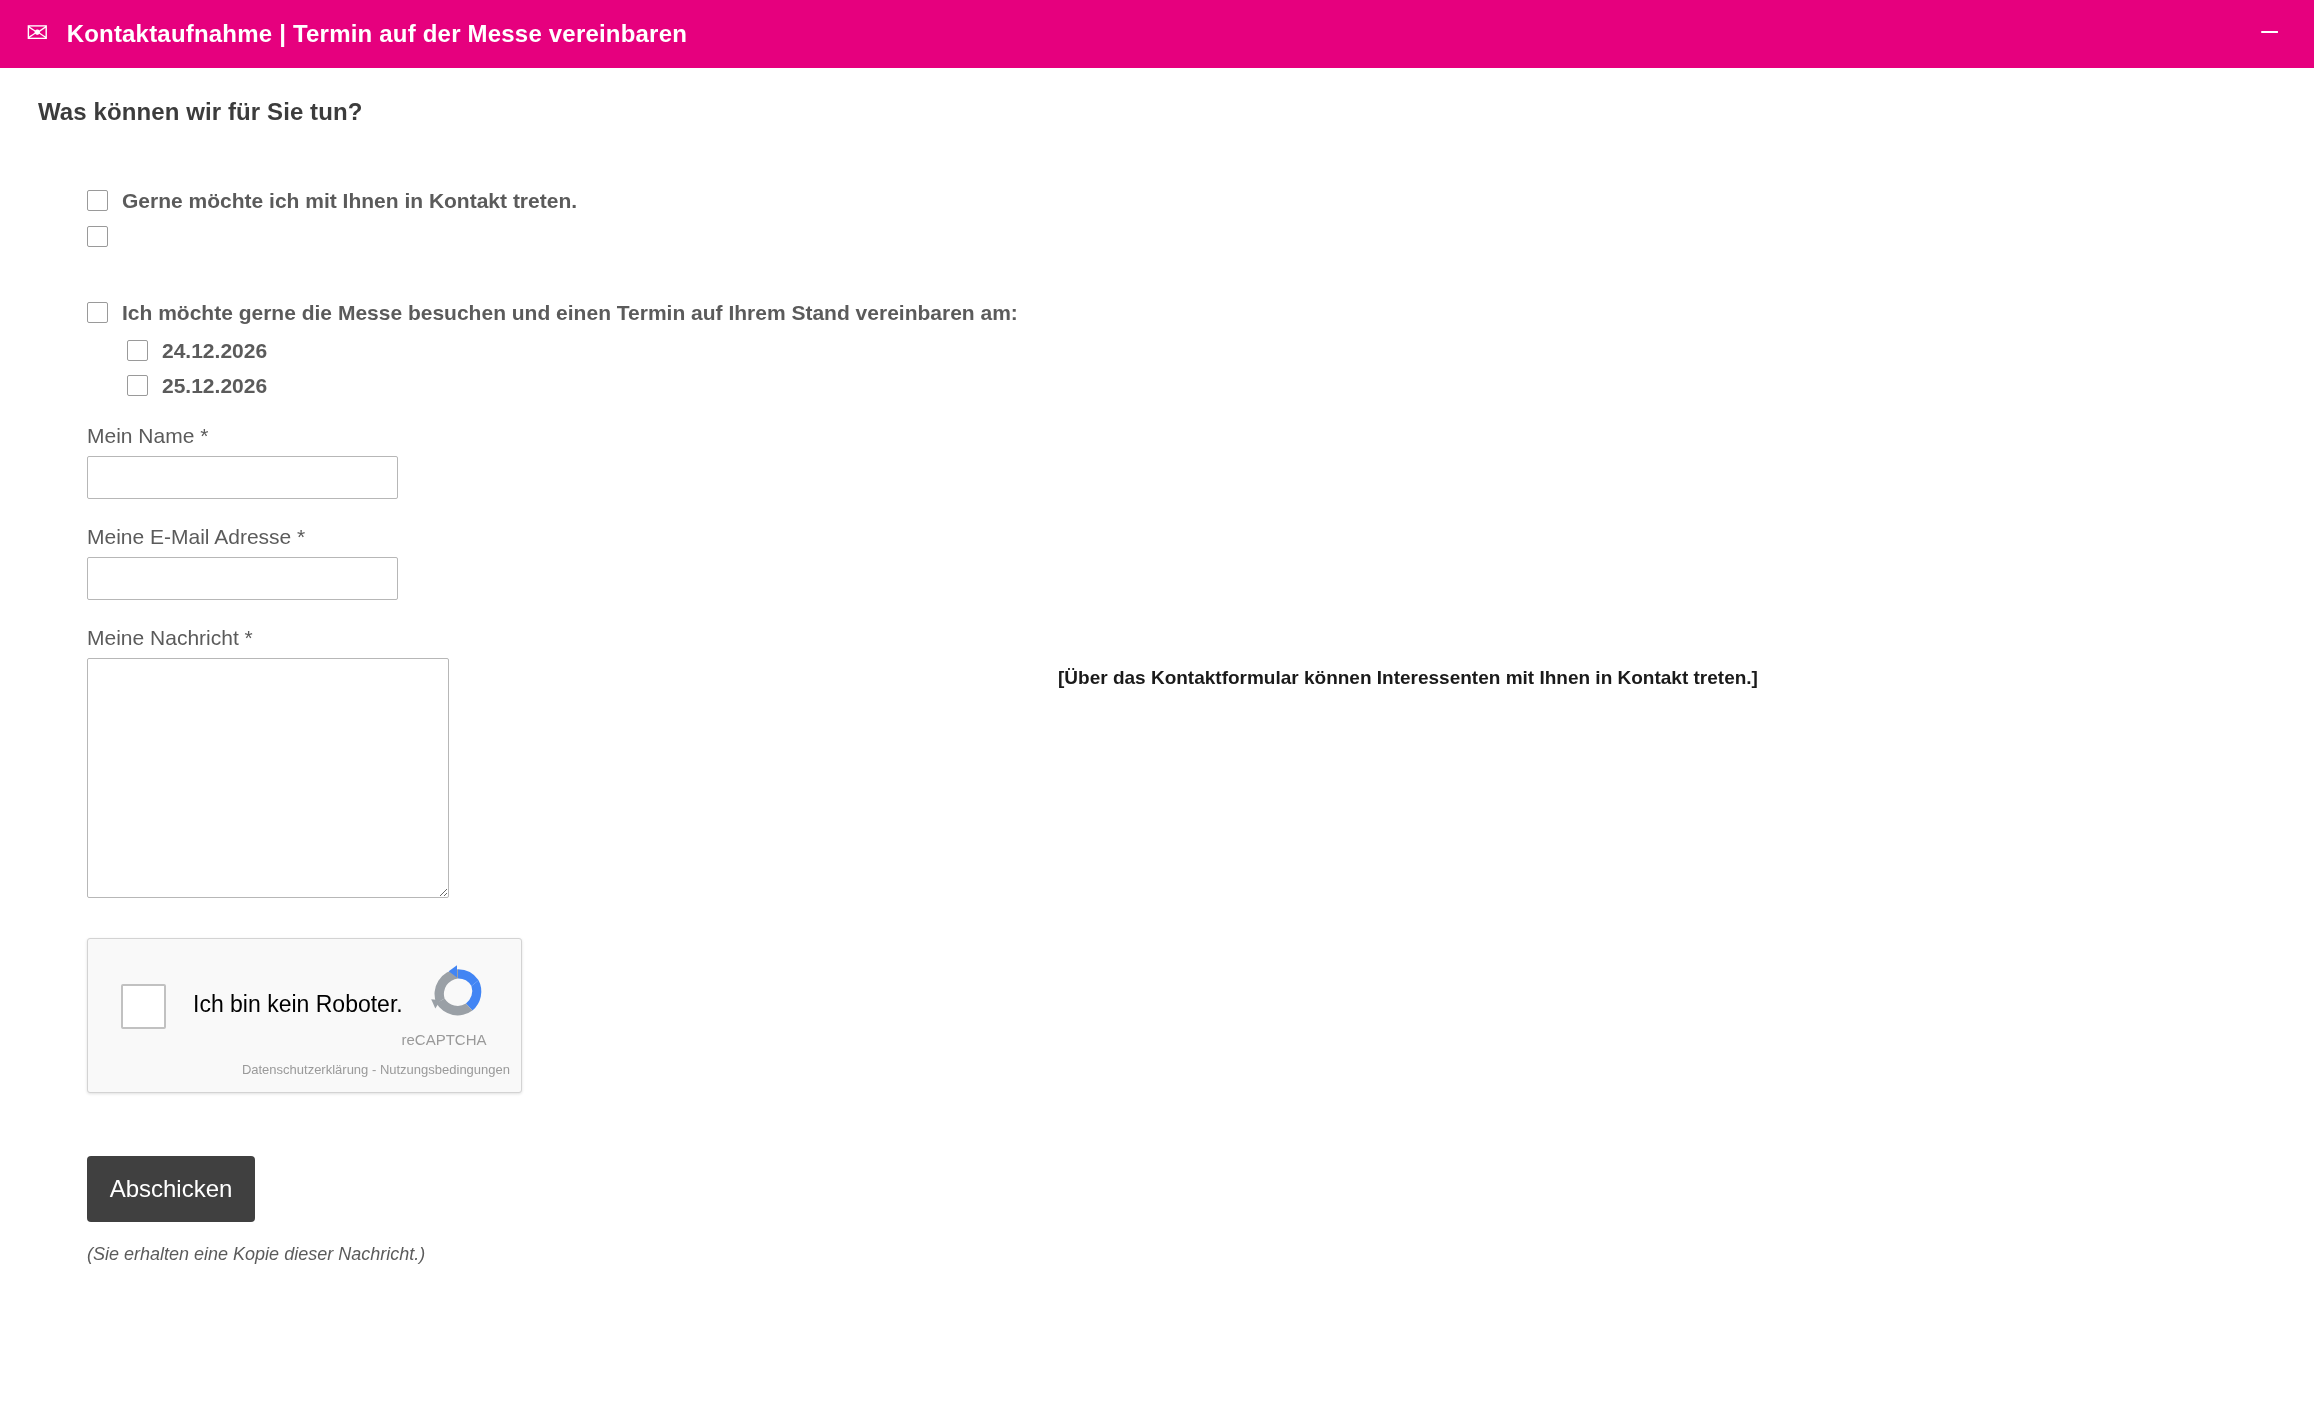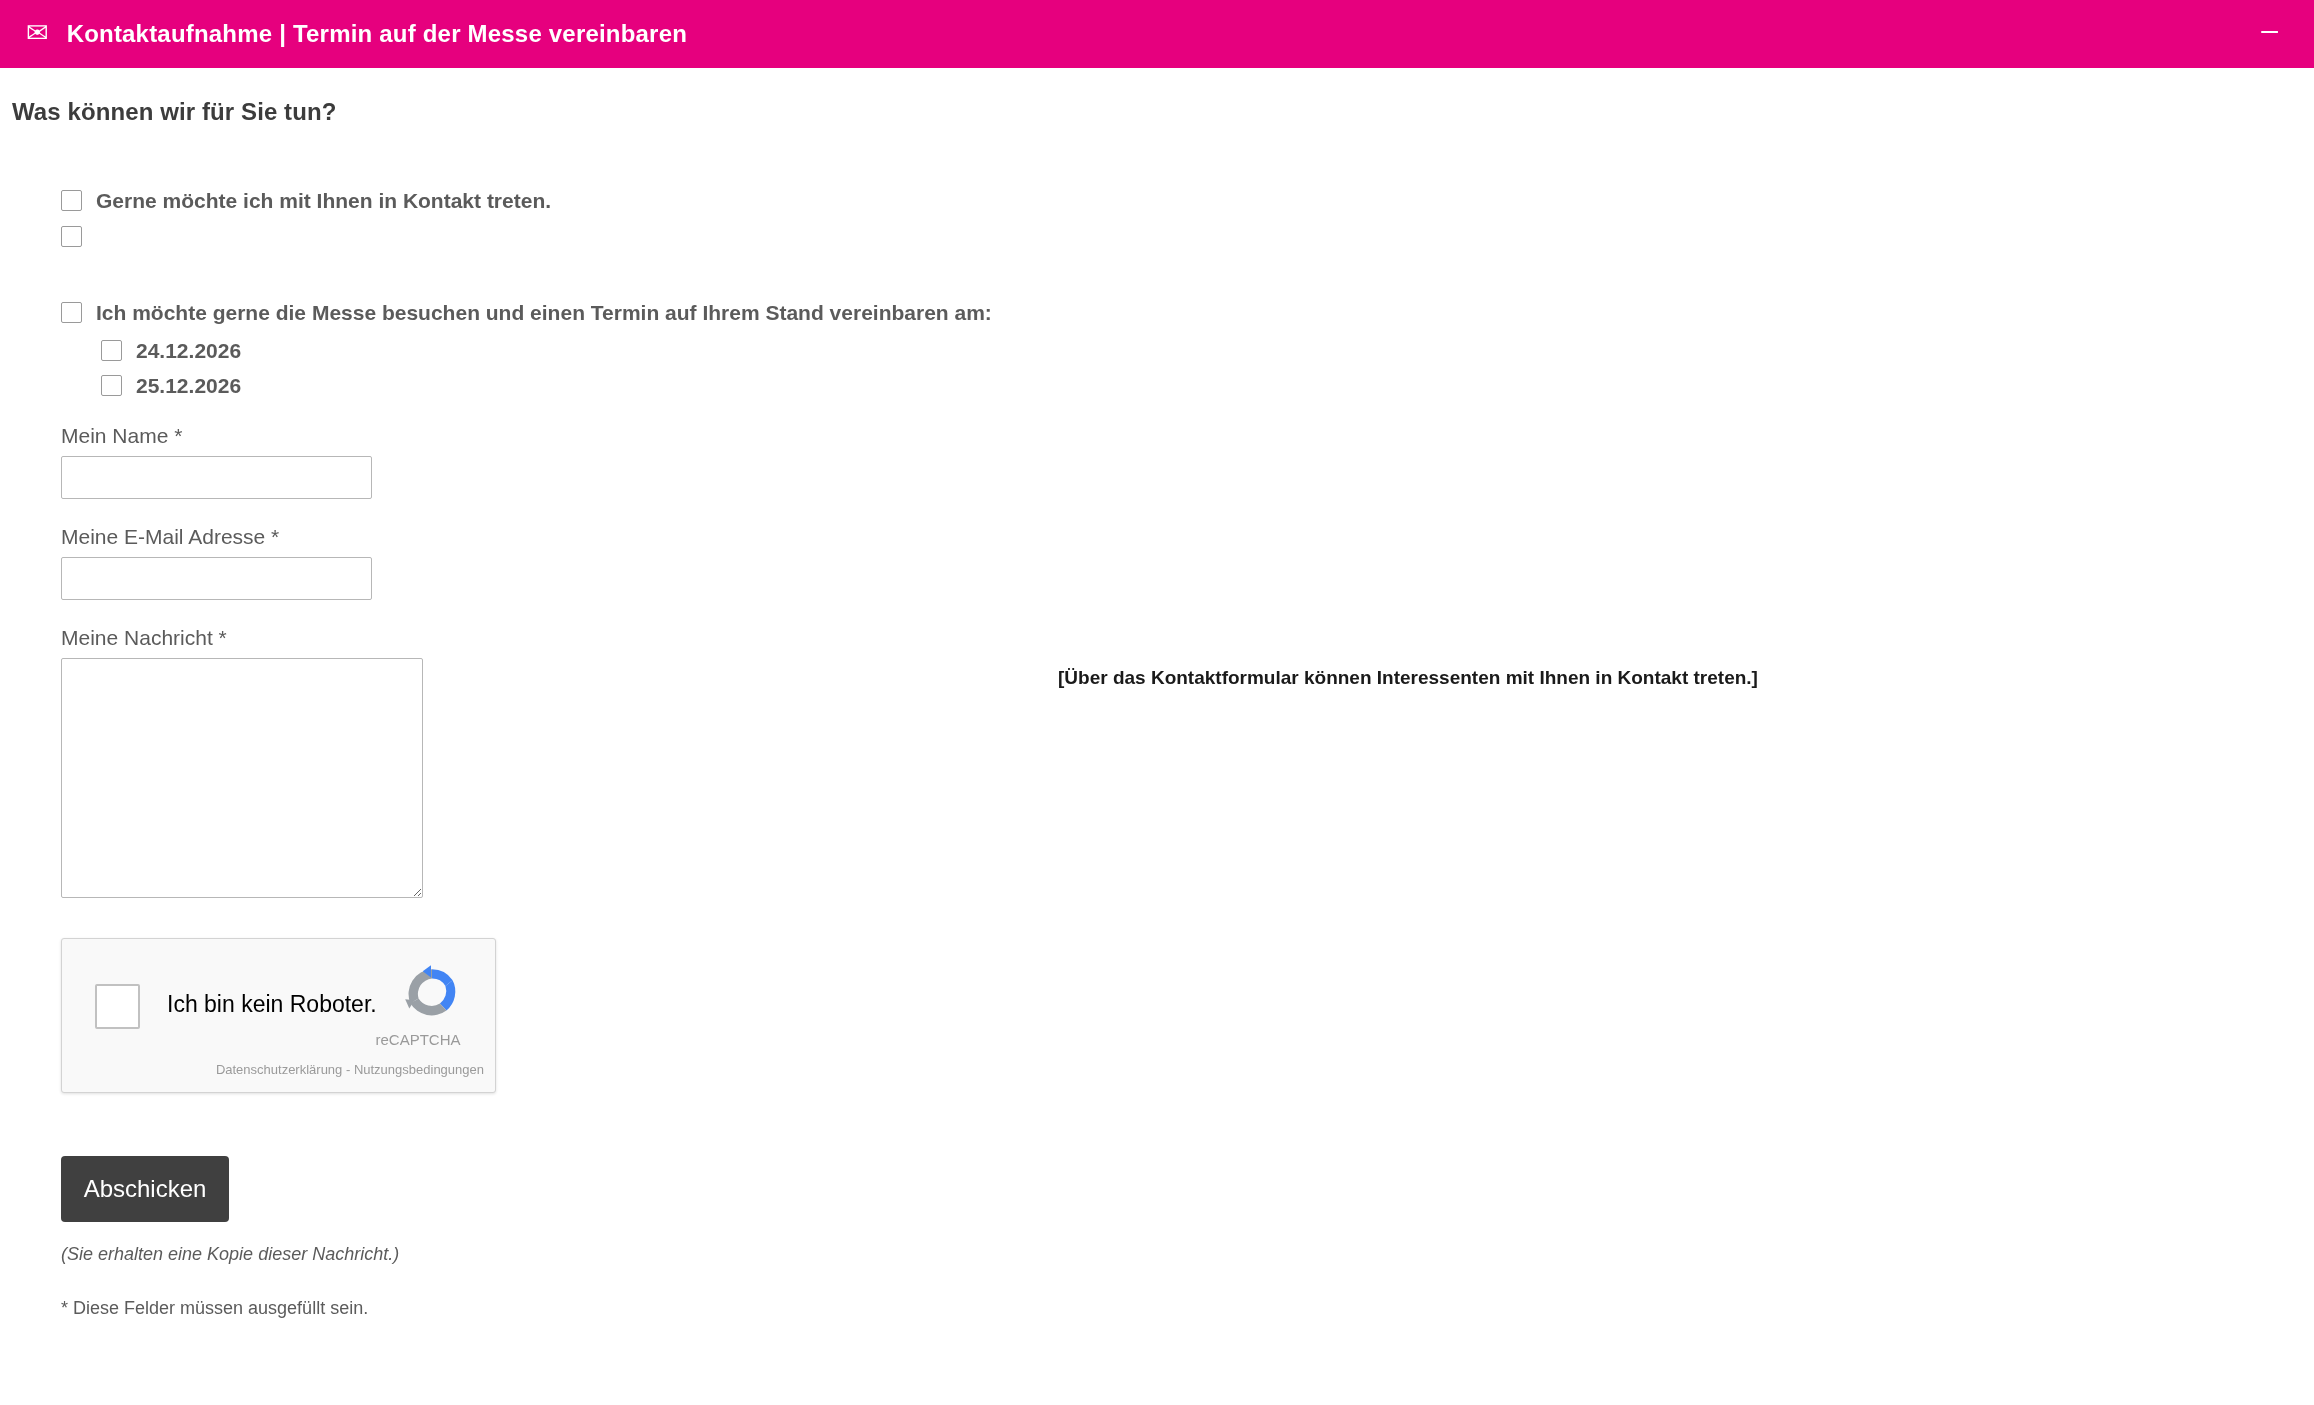--- a/index.html
+++ b/index.html
@@ -46,21 +46,21 @@
     line-height: 1;
     color: #ffffff;
     padding: 0 10px 8px 10px;
     cursor: pointer;
     user-select: none;
   }
 
   
   .page {
     position: relative;
-    padding: 0 12px;
+    padding: 0 38px;
   }
   .headline {
     font-size: 24px;
     font-weight: bold;
     color: #3c3c3c;
     margin: 30px 0 0 0;
     letter-spacing: 0.1px;
   }
 
   .form-area {
@@ -289,17 +289,16 @@
         <path d="M31 4 l-8 6 8 6 z" fill="#4285f4"></path>
         <path d="M10 46 l-4 -9 9 1 z" fill="#9aa0a6"></path>
       </svg>
       <span class="rc-brand">reCAPTCHA</span>
       <span class="rc-terms">Datenschutzerklärung - Nutzungsbedingungen</span>
     </div>
 
     <button class="submit-btn">Abschicken</button>
 
     <div class="copy-note">(Sie erhalten eine Kopie dieser Nachricht.)</div>
-    <div class="required-note">* Diese Felder müssen ausgefüllt sein.</div>
   </div>
 
   <div class="annotation">[Über das Kontaktformular können Interessenten mit Ihnen in Kontakt treten.]</div>
 </div>
 
 </body></html>

